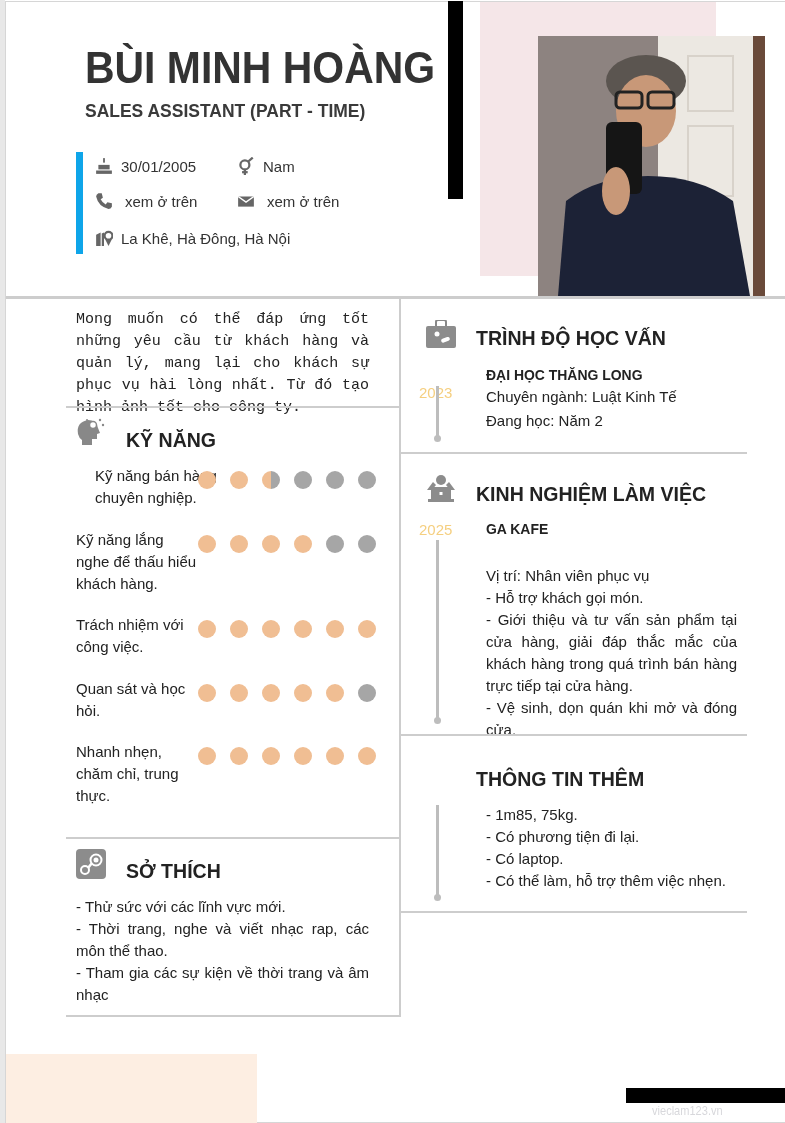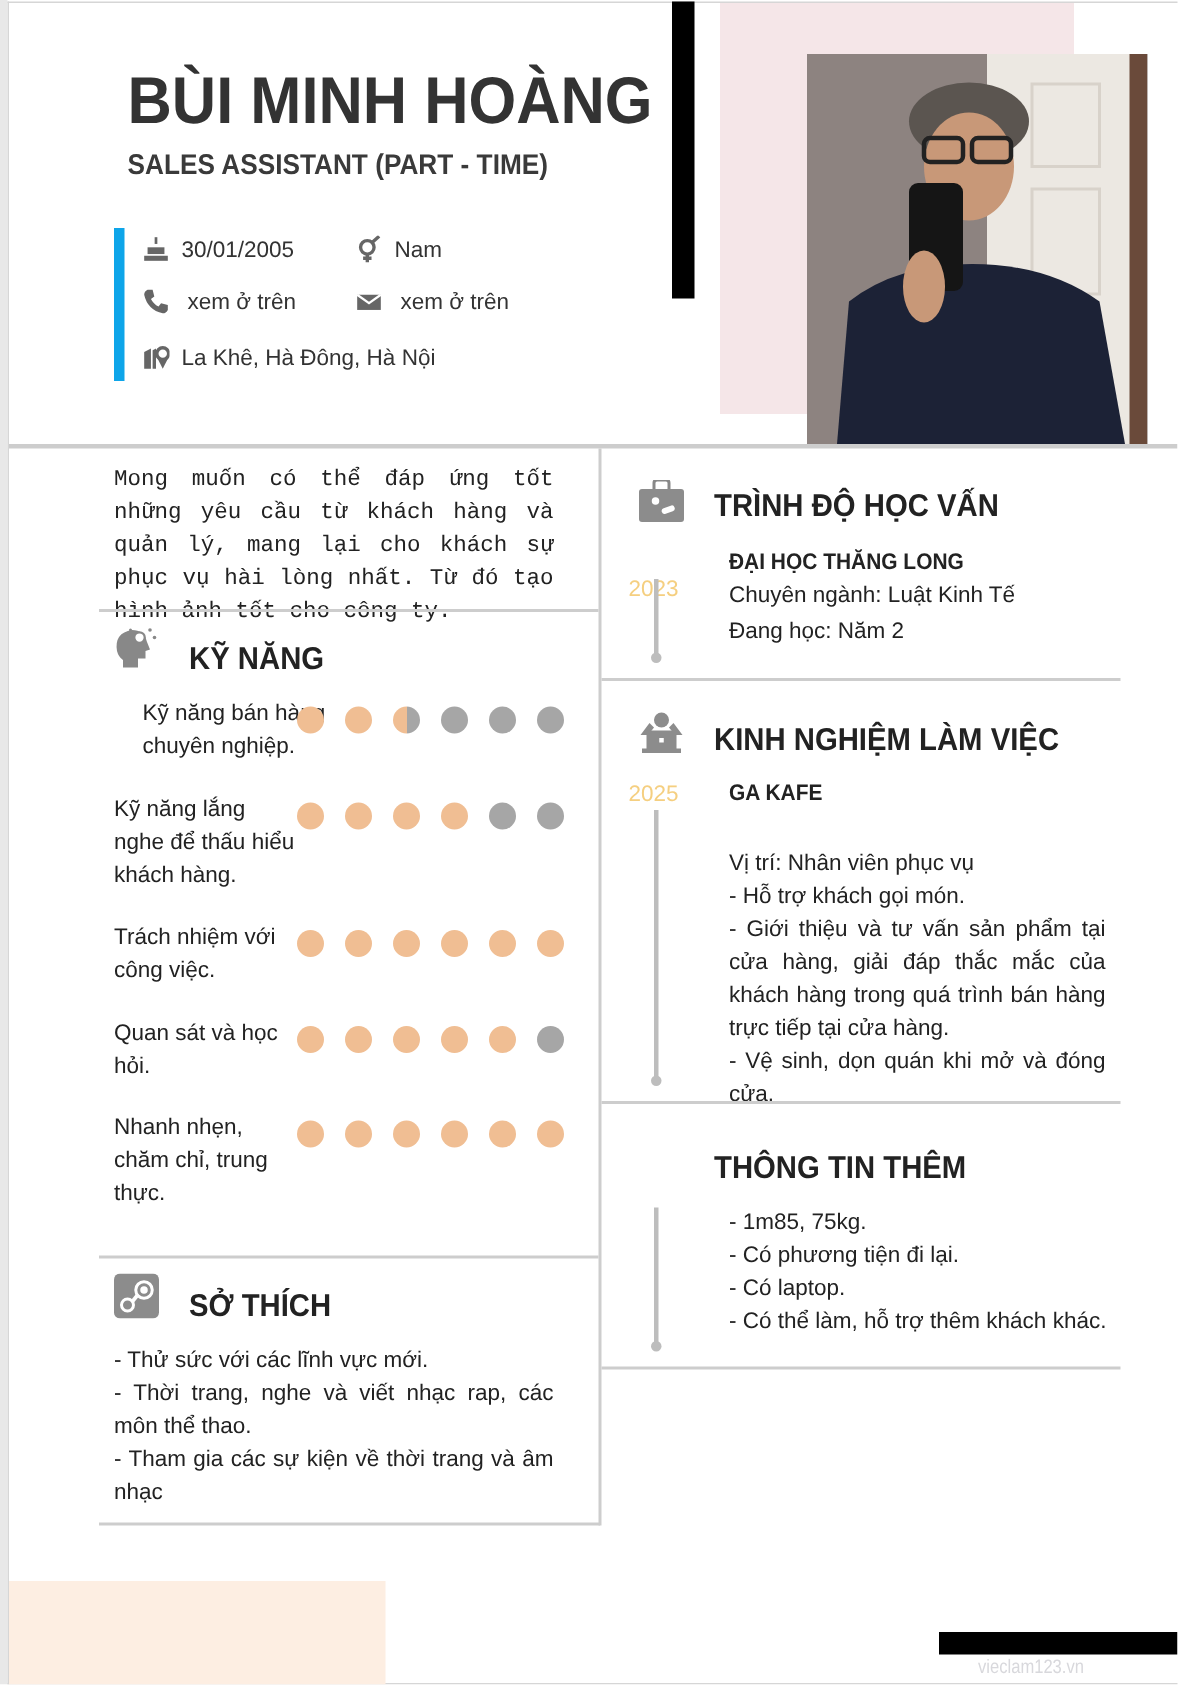--- a/index.html
+++ b/index.html
@@ -224,19 +224,19 @@
   <div>- Vệ sinh, dọn quán khi mở và đóng cửa.</div>
 </div>
 <div class="abs hline" style="left:401px; top:734px; width:346px; height:2px;"></div>
 
 <div class="abs sec-title" style="left:476px; top:767px;">THÔNG TIN THÊM</div>
 <div class="abs tl" style="left:436px; top:805px; height:92px;"></div>
 <div class="abs" style="left:486px; top:804px; font-size:15px; line-height:22px; color:#222;">
   <div>- 1m85, 75kg.</div>
   <div>- Có phương tiện đi lại.</div>
   <div>- Có laptop.</div>
-  <div>- Có thể làm, hỗ trợ thêm khách khác.</div>
+  <div>- Có thể làm, hỗ trợ thêm việc nhẹn.</div>
 </div>
 <div class="abs hline" style="left:401px; top:911px; width:346px; height:2px;"></div>
 
 <div class="abs bottom-peach"></div>
 <div class="abs bottom-black"></div>
 <div class="abs watermark">vieclam123.vn</div>
 
 </body></html>

